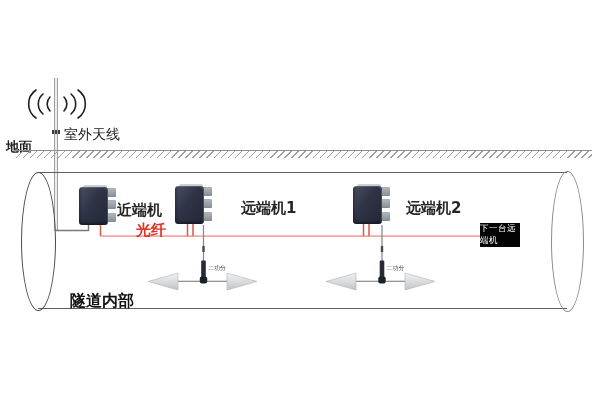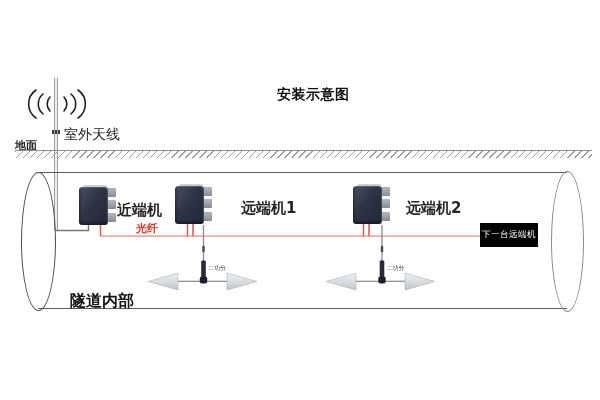--- a/index.html
+++ b/index.html
@@ -6,49 +6,48 @@
   .canvas{position:relative;width:600px;height:400px;background:#ffffff;
           font-family:"DejaVu Sans","Liberation Sans",sans-serif;overflow:hidden;}
   .abs{position:absolute;}
   .title{left:277px;top:86px;font-size:14px;font-weight:700;color:#101010;letter-spacing:.5px;}
   .pole{left:54px;top:78px;width:2px;height:153px;background:#ededed;
         border-left:1px solid #a0a0a0;border-right:1px solid #a0a0a0;}
   .waves{left:24px;top:86px;}
   .feed{left:52px;top:130px;display:flex;gap:1px;}
   .feed span{width:2px;height:4px;background:#3c3c3c;display:block;}
   .ant-label{left:64px;top:126px;font-size:14px;color:#1e1e1e;}
-  .gnd-label{left:6px;top:138px;font-size:11px;font-weight:600;color:#1e1e1e;margin-left:9px;}
+  .gnd-label{left:6px;top:138px;font-size:13px;font-weight:600;color:#1e1e1e;}
   .gnd-line{left:15px;top:150px;width:577px;height:7px;border-top:1px solid #8f8f8f;
             background:repeating-linear-gradient(135deg,#9e9e9e 0 1px,transparent 1px 5px);}
   .tun-top{left:38px;top:172px;width:529px;height:0;border-top:1.2px solid #5f5f5f;}
   .tun-bottom{left:38px;top:308px;width:529px;height:0;border-top:1.2px solid #5f5f5f;}
   .tun-left{left:21px;top:172px;width:33px;height:137px;border:1.3px solid #4c4c4c;border-radius:50%;background:transparent;}
   .tun-right{left:551px;top:171px;width:31px;height:139px;border:1px solid #8c8c8c;border-radius:50%;}
   .tun-label{left:70px;top:291px;font-size:16px;font-weight:700;color:#141414;}
   .device{width:37px;height:41px;}
   .d-tab{position:absolute;right:0;width:10px;height:9px;border-radius:1.5px;
          background:linear-gradient(180deg,#b4b9bf,#878d95);box-shadow:inset 0 0 1px #70757c;}
   .t1{top:3px}.t2{top:15px}.t3{top:28px}
   .d-cap{position:absolute;left:4px;top:0;width:24px;height:7px;border-radius:2px;
          background:linear-gradient(180deg,#d2d5d8,#a6abb0);}
   .d-body{position:absolute;left:0;top:2px;width:29px;height:38px;border-radius:3.5px;
           background:linear-gradient(125deg,#4a5061 0%,#2e3345 45%,#222738 100%);
           box-shadow:inset -1px 1px 1px rgba(255,255,255,.18),inset 1px -2px 3px rgba(0,0,0,.45);}
   .dev-label{font-size:15px;font-weight:600;color:#262626;white-space:nowrap;}
-  .fiber-label{left:136px;top:221px;font-size:11px;font-weight:700;color:#e23227;}
+  .fiber-label{left:136px;top:221px;font-size:15px;font-weight:700;color:#e23227;}
   .spl-label{font-size:6px;color:#3c3c3c;white-space:nowrap;}
-  .next-box{left:480px;top:223px;width:58px;height:24px;background:#030303;color:#ffffff;
+  .next-box{left:480px;top:223px;width:40px;height:24px;background:#030303;color:#ffffff;
             display:flex;align-items:center;justify-content:center;font-size:8.5px;letter-spacing:.5px;}
 </style>
 </head>
 <body>
 
 <div class="canvas">
 
-  <div class="abs title">安装示意图</div>
 
   <div class="abs pole"></div>
   <svg class="abs waves" width="66" height="40" viewBox="0 0 66 40">
     <g fill="none" stroke="#1f1f1f" stroke-width="1.6" stroke-linecap="round">
       <path d="M26 11 A10 10 0 0 0 26 25"></path>
       <path d="M19 8  A13 13 0 0 0 19 28"></path>
       <path d="M12 4  A17 17 0 0 0 12 32"></path>
       <path d="M40 11 A10 10 0 0 1 40 25"></path>
       <path d="M47 8  A13 13 0 0 1 47 28"></path>
       <path d="M54 4  A17 17 0 0 1 54 32"></path>

